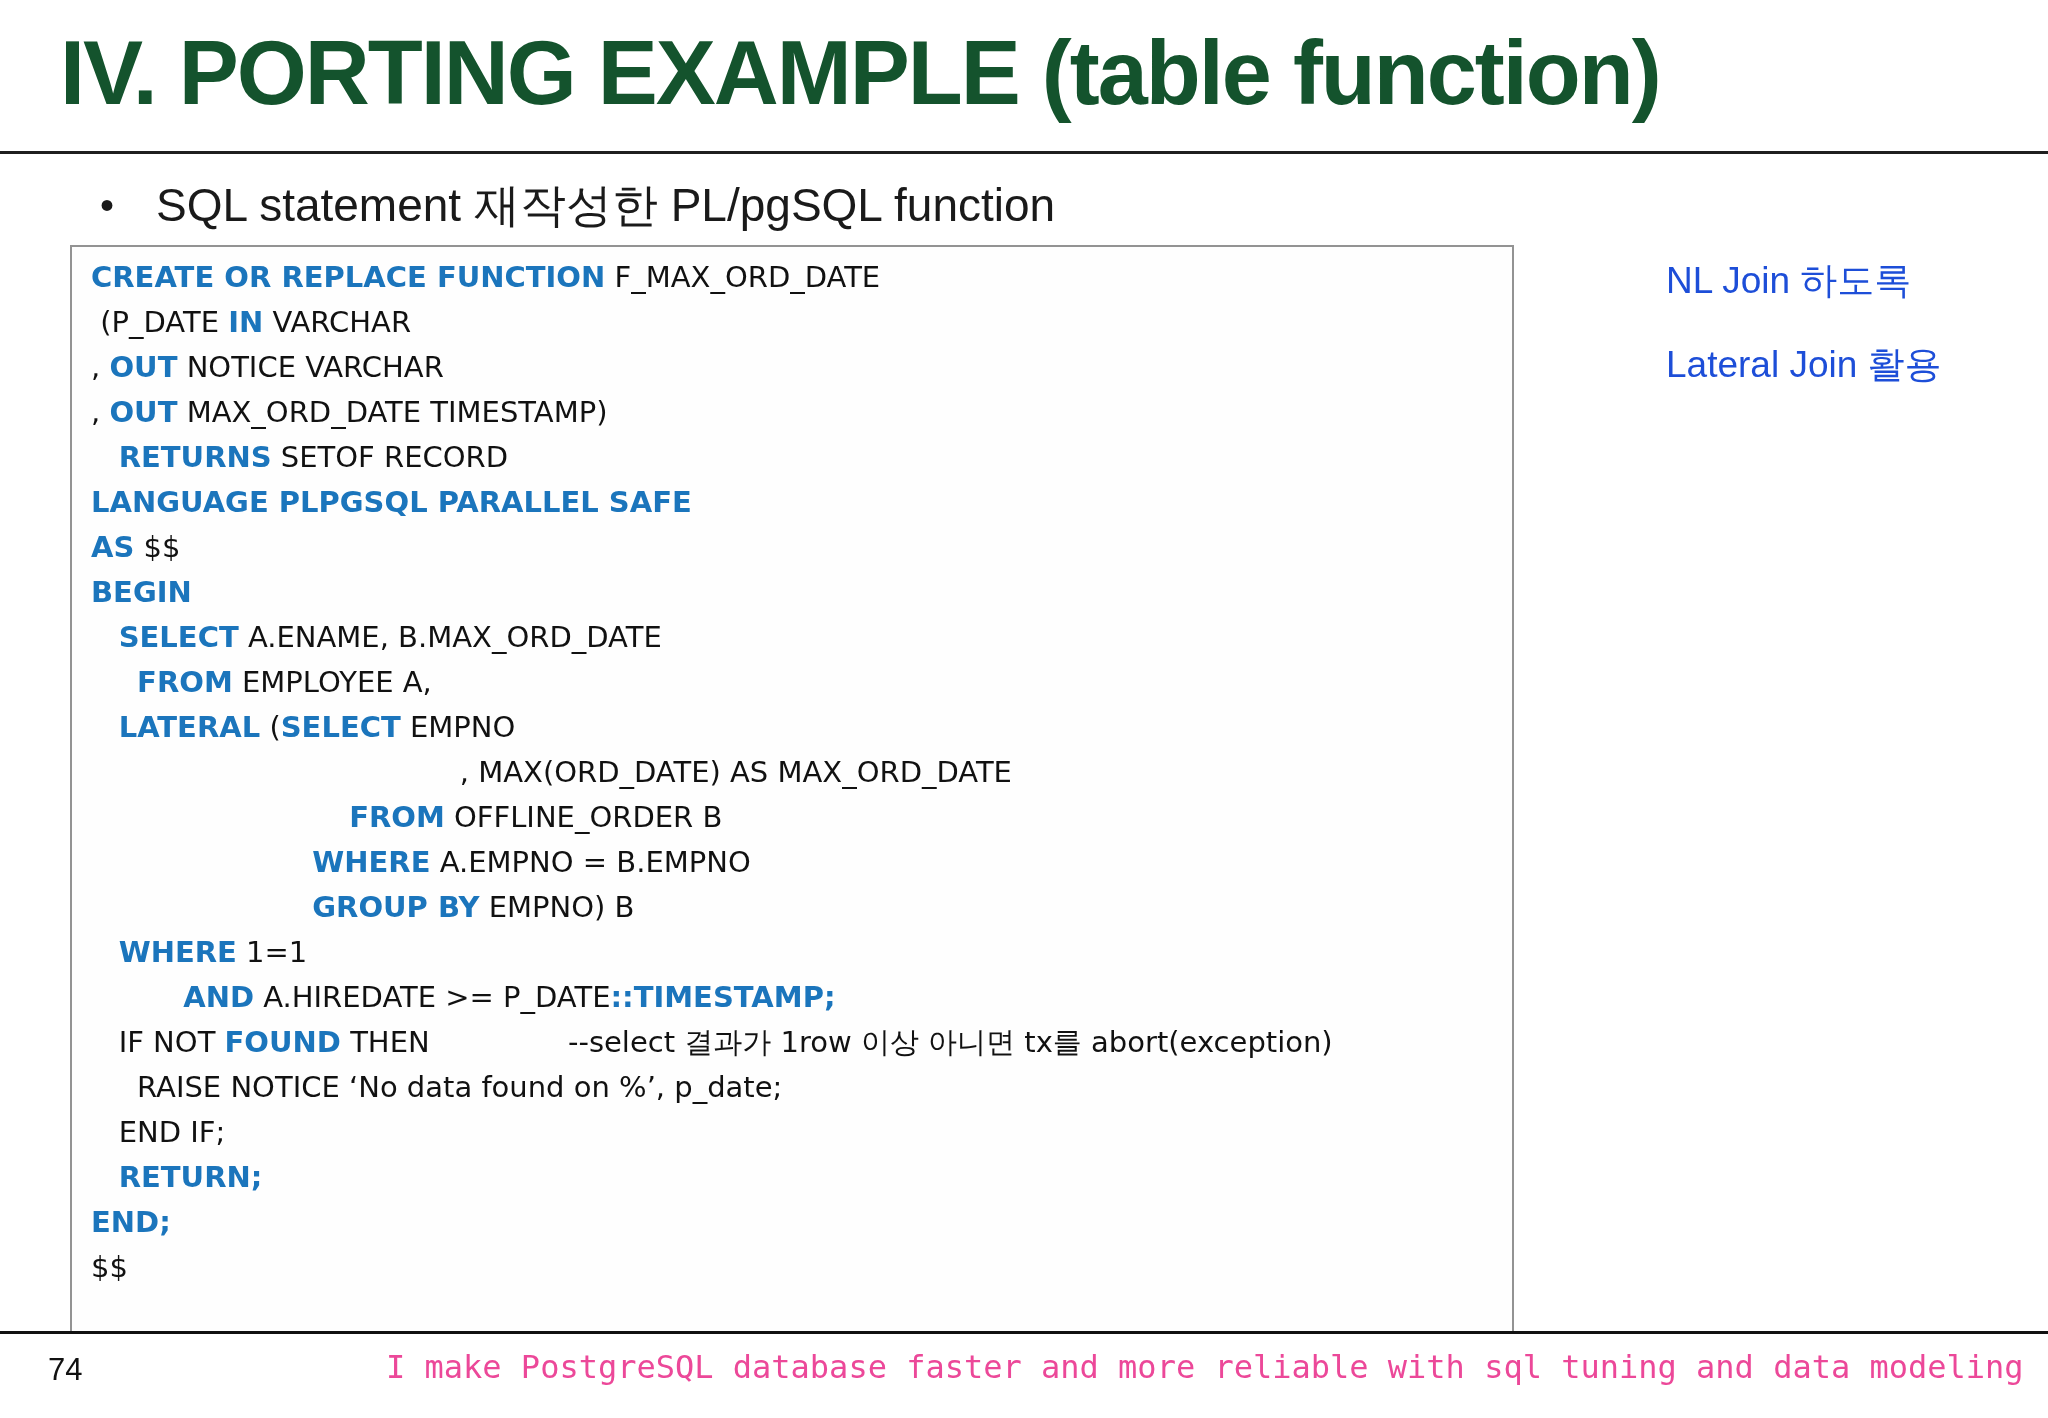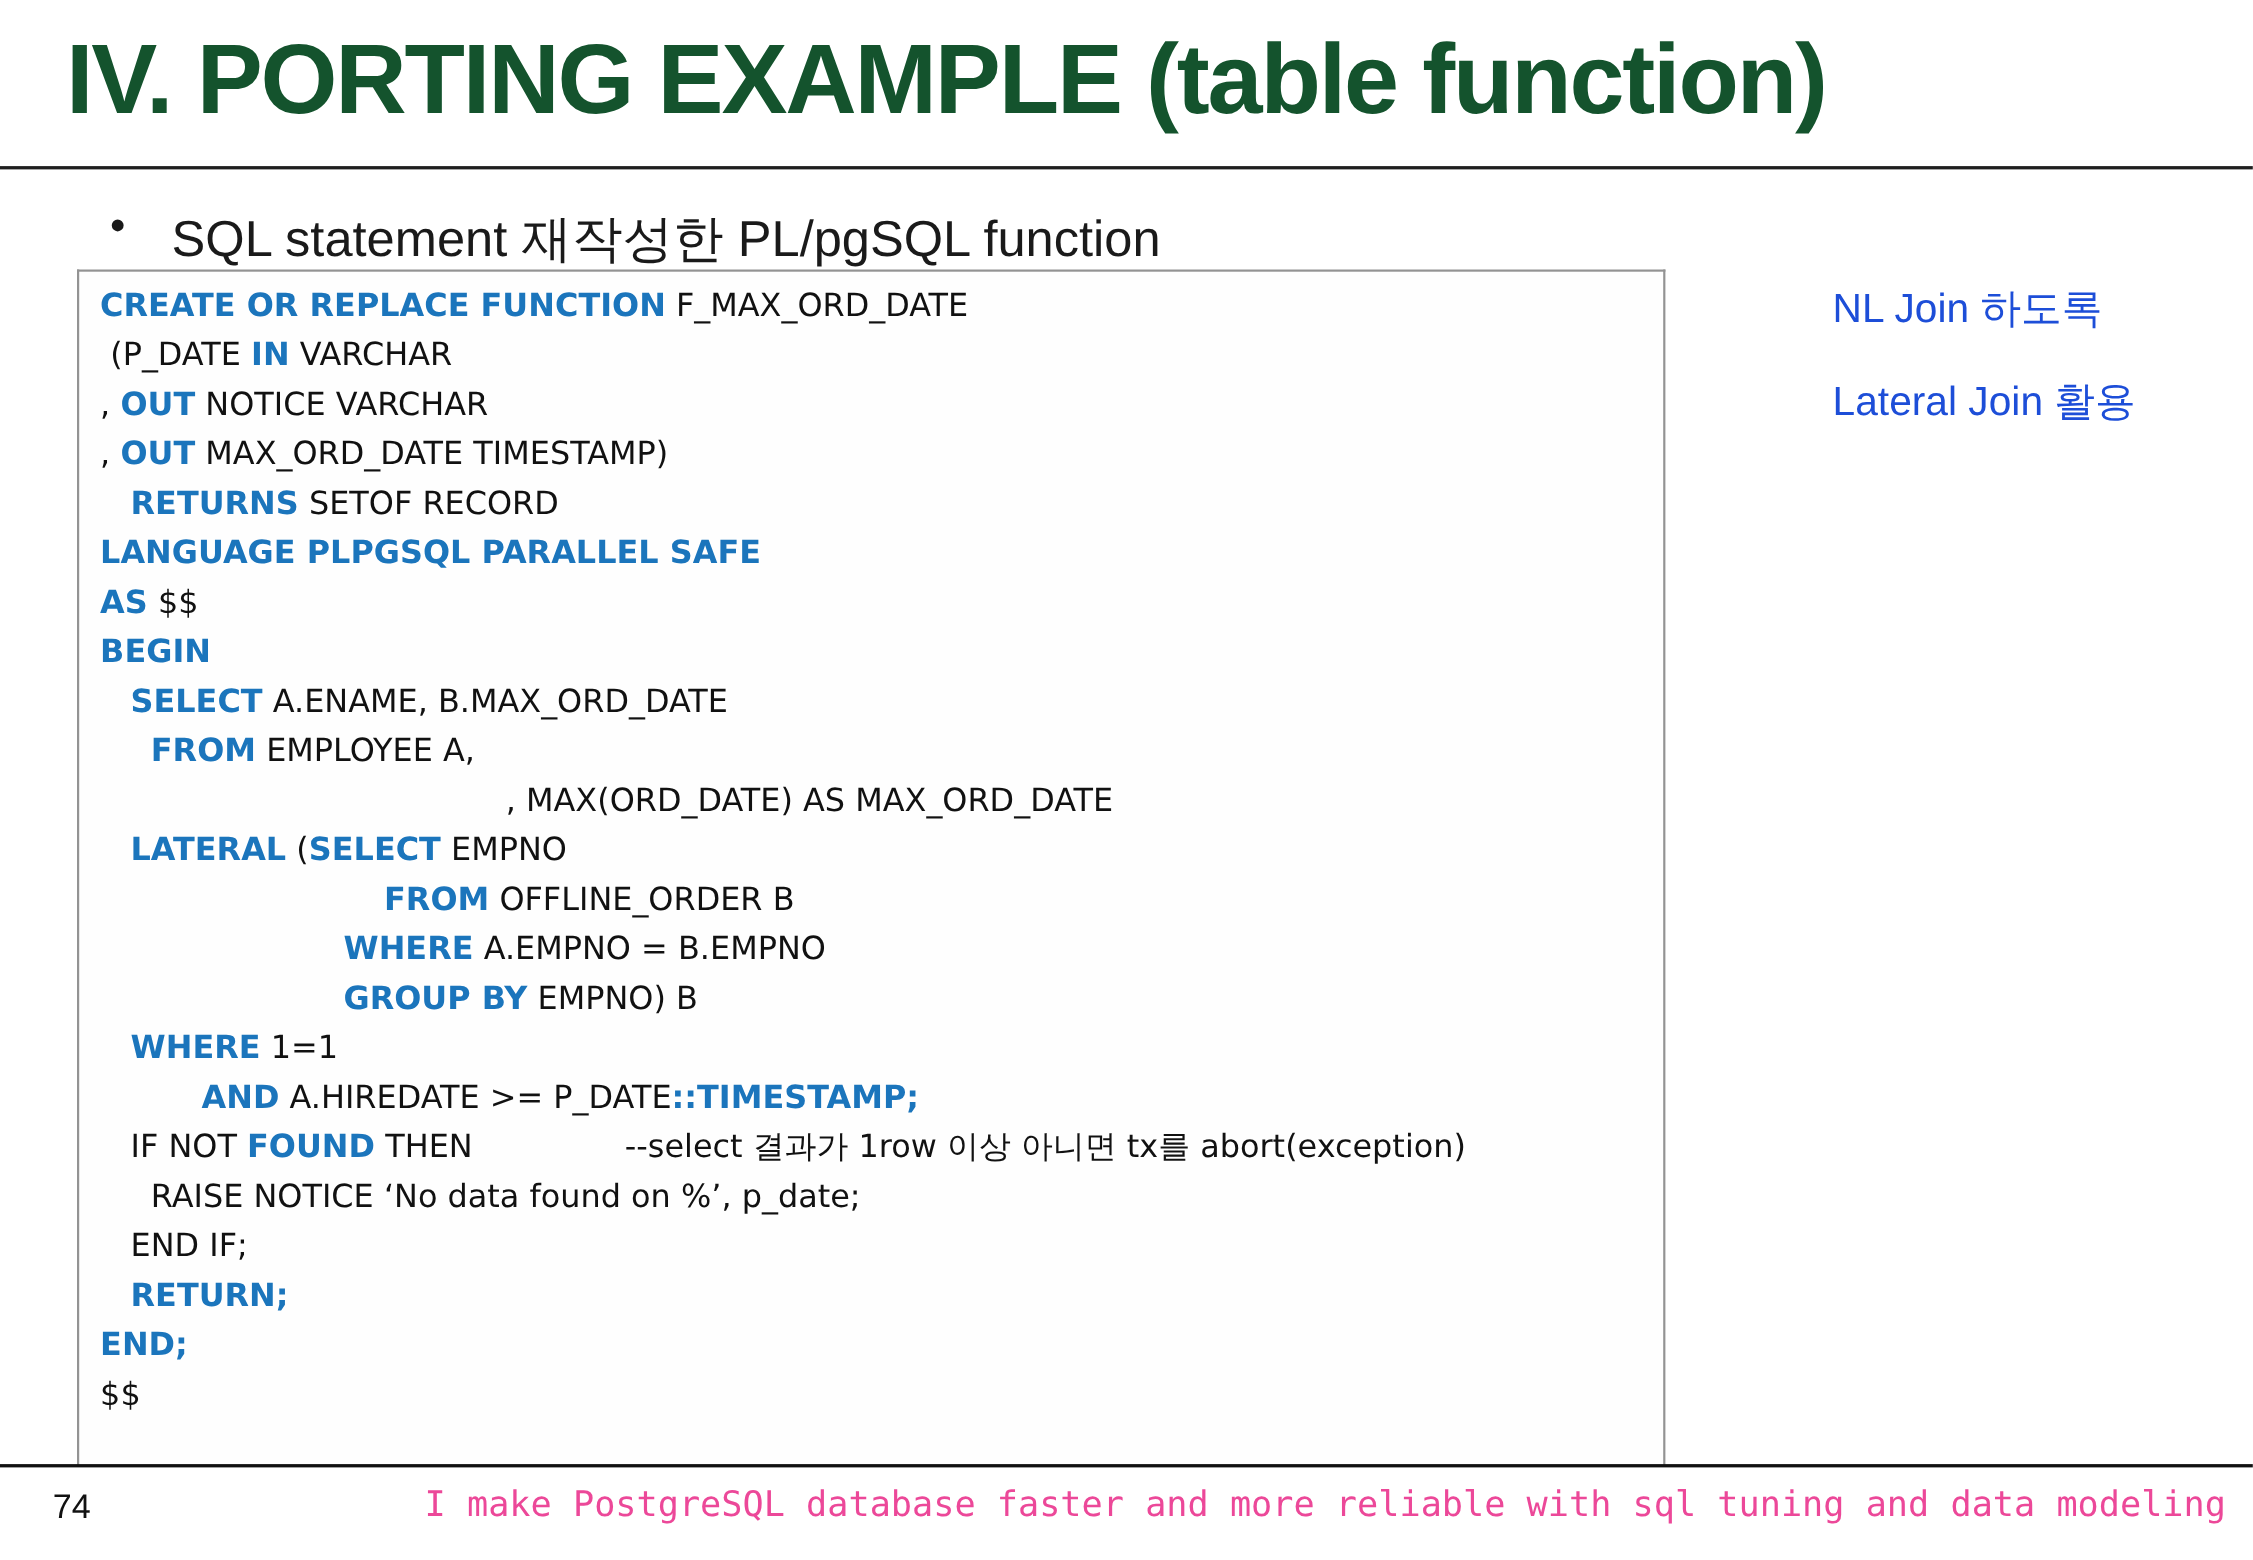--- a/index.html
+++ b/index.html
@@ -13,21 +13,21 @@
     font-family:"Liberation Sans",sans-serif;white-space:nowrap;
   }
   .title-rule{
     position:absolute;left:0;top:151px;width:2048px;height:3px;background:#1f1f1f;
   }
   .bullet-row{
     position:absolute;left:100px;top:176px;display:flex;align-items:flex-start;
     font-size:46px;color:#1a1a1a;
   }
   .bullet-dot{font-size:40px;line-height:58px;margin-right:42px;}
-  .bullet-text{font-size:46px;line-height:58px;margin-top:12px;}
+  .bullet-text{font-size:46px;line-height:58px;}
   .code-box{
     position:absolute;left:70px;top:245px;width:1444px;height:1088px;
     background:#fefefe;border:2px solid #939393;border-bottom:none;
     box-sizing:border-box;overflow:hidden;
   }
   .code-inner{padding:8px 12px 0 19px;}
   .code-line{
     font-family:"DejaVu Sans","Liberation Sans",sans-serif;
     font-size:29px;line-height:45px;white-space:pre;color:#111;
   }
@@ -66,22 +66,22 @@
       <div class="code-line"><span class="kw">CREATE OR REPLACE FUNCTION</span><span> F_MAX_ORD_DATE</span></div>
       <div class="code-line"><span> (P_DATE </span><span class="kw">IN</span><span> VARCHAR</span></div>
       <div class="code-line"><span>, </span><span class="kw">OUT</span><span> NOTICE VARCHAR</span></div>
       <div class="code-line"><span>, </span><span class="kw">OUT</span><span> MAX_ORD_DATE TIMESTAMP)</span></div>
       <div class="code-line"><span>   </span><span class="kw">RETURNS</span><span> SETOF RECORD</span></div>
       <div class="code-line"><span class="kw">LANGUAGE PLPGSQL PARALLEL SAFE</span></div>
       <div class="code-line"><span class="kw">AS</span><span> $$</span></div>
       <div class="code-line"><span class="kw">BEGIN</span></div>
       <div class="code-line"><span>   </span><span class="kw">SELECT</span><span> A.ENAME, B.MAX_ORD_DATE</span></div>
       <div class="code-line"><span>     </span><span class="kw">FROM</span><span> EMPLOYEE A,</span></div>
+      <div class="code-line"><span>   </span><span class="kw">LATERAL</span><span> (</span><span class="kw">SELECT</span><span> EMPNO</span></div>
       <div class="code-line"><span>                                        , MAX(ORD_DATE) AS MAX_ORD_DATE</span></div>
-      <div class="code-line"><span>   </span><span class="kw">LATERAL</span><span> (</span><span class="kw">SELECT</span><span> EMPNO</span></div>
       <div class="code-line"><span>                            </span><span class="kw">FROM</span><span> OFFLINE_ORDER B</span></div>
       <div class="code-line"><span>                        </span><span class="kw">WHERE</span><span> A.EMPNO = B.EMPNO</span></div>
       <div class="code-line"><span>                        </span><span class="kw">GROUP BY</span><span> EMPNO) B</span></div>
       <div class="code-line"><span>   </span><span class="kw">WHERE</span><span> 1=1</span></div>
       <div class="code-line"><span>          </span><span class="kw">AND</span><span> A.HIREDATE &gt;= P_DATE</span><span class="kw">::TIMESTAMP;</span></div>
       <div class="code-line"><span>   IF NOT </span><span class="kw">FOUND</span><span> THEN               --select 결과가 1row 이상 아니면 tx를 abort(exception)</span></div>
       <div class="code-line"><span>     RAISE NOTICE ‘No data found on %’, p_date;</span></div>
       <div class="code-line"><span>   END IF;</span></div>
       <div class="code-line"><span>   </span><span class="kw">RETURN;</span></div>
       <div class="code-line"><span class="kw">END;</span></div>

